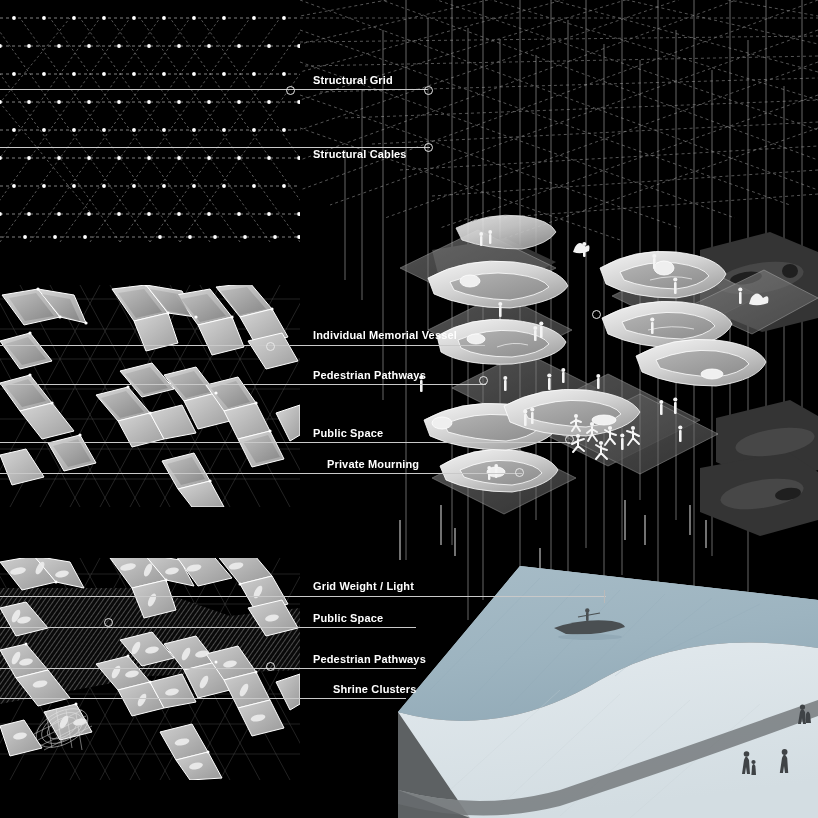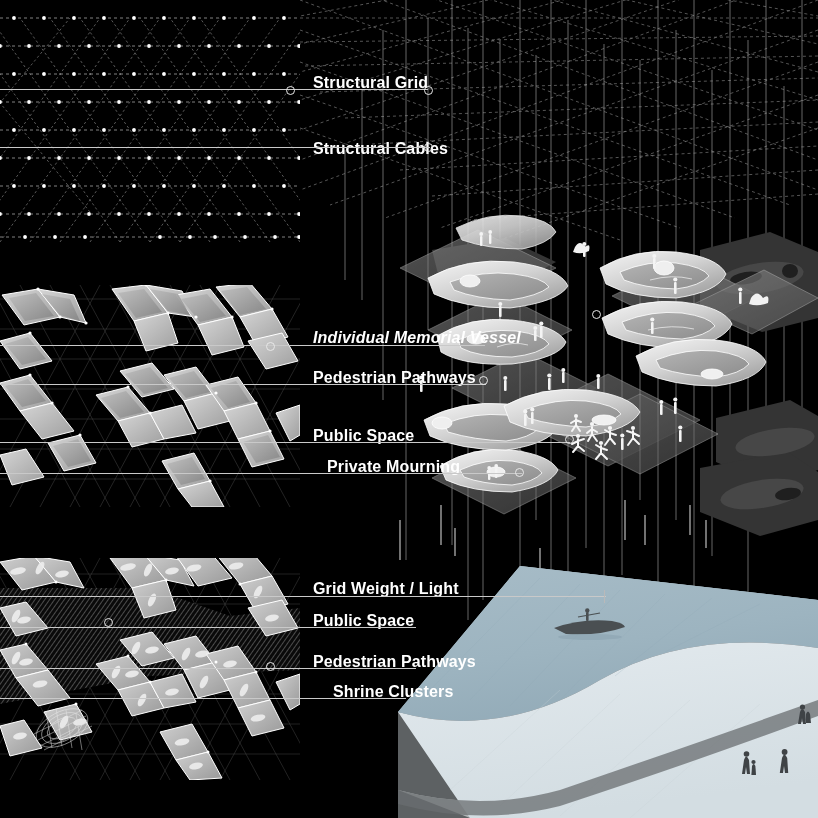--- a/index.html
+++ b/index.html
@@ -4,21 +4,21 @@
 <style>
   html,body{margin:0;padding:0;background:#000;}
   body{width:818px;height:818px;overflow:hidden;font-family:"Liberation Sans",sans-serif;}
   #board{position:relative;width:818px;height:818px;background:#000;overflow:hidden;}
 
   
   .panel{position:absolute;left:0;overflow:hidden;background:#000;}
   .panel-art{position:absolute;inset:0;}
 
   
-  .label{position:absolute;color:#ffffff;font-size:16px;font-weight:bold;letter-spacing:.15px;
+  .label{position:absolute;color:#ffffff;font-size:11px;font-weight:bold;letter-spacing:.15px;
          white-space:nowrap;}
   .leader{position:absolute;height:1px;background:#c9c9c9;}
   .leader-dot{position:absolute;width:7px;height:7px;border:1px solid #e8e8e8;border-radius:50%;
               background:transparent;}
   .tick{position:absolute;width:1px;background:#b9b9b9;}
 
   
   svg{display:block;}
   .nolayout{position:absolute;inset:0;}
 </style>
@@ -756,27 +756,27 @@
   </div>
 
   <div>
     <div class="label" style="left:313px;top:74px;">Structural Grid</div>
     <div class="leader" style="left:0px;top:89px;width:428px;"></div>
     <div class="leader-dot" style="left:286px;top:86px;"></div>
     <div class="leader-dot" style="left:424px;top:86px;"></div>
   </div>
 
   <div>
-    <div class="label" style="left:313px;top:140px;text-align:right;">Structural Cables</div>
+    <div class="label" style="left:313px;top:148px;text-align:right;">Structural Cables</div>
     <div class="leader" style="left:0px;top:147px;width:430px;"></div>
     <div class="leader-dot" style="left:424px;top:143px;"></div>
   </div>
 
   <div>
-    <div class="label" style="left:313px;top:329px;font-style:italic;">Individual Memorial Vessel</div>
+    <div class="label" style="left:313px;top:329px;">Individual Memorial Vessel</div>
     <div class="leader" style="left:0px;top:345px;width:485px;"></div>
     <div class="leader-dot" style="left:266px;top:342px;"></div>
     <div class="leader-dot" style="left:592px;top:310px;"></div>
   </div>
 
   <div>
     <div class="label" style="left:313px;top:369px;">Pedestrian Pathways</div>
     <div class="leader" style="left:0px;top:384px;width:486px;"></div>
     <div class="leader-dot" style="left:479px;top:376px;"></div>
   </div>

